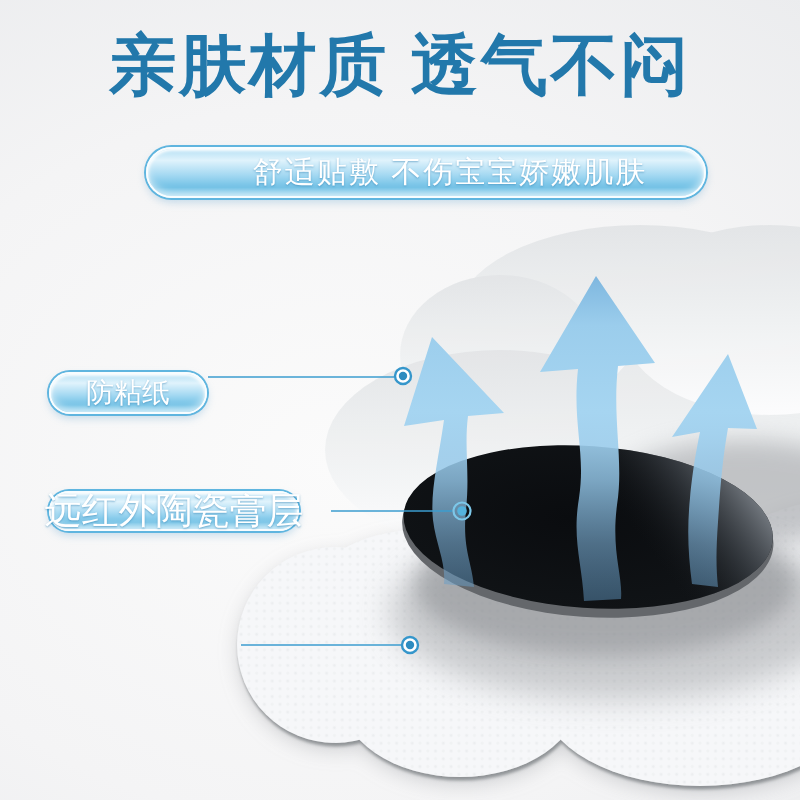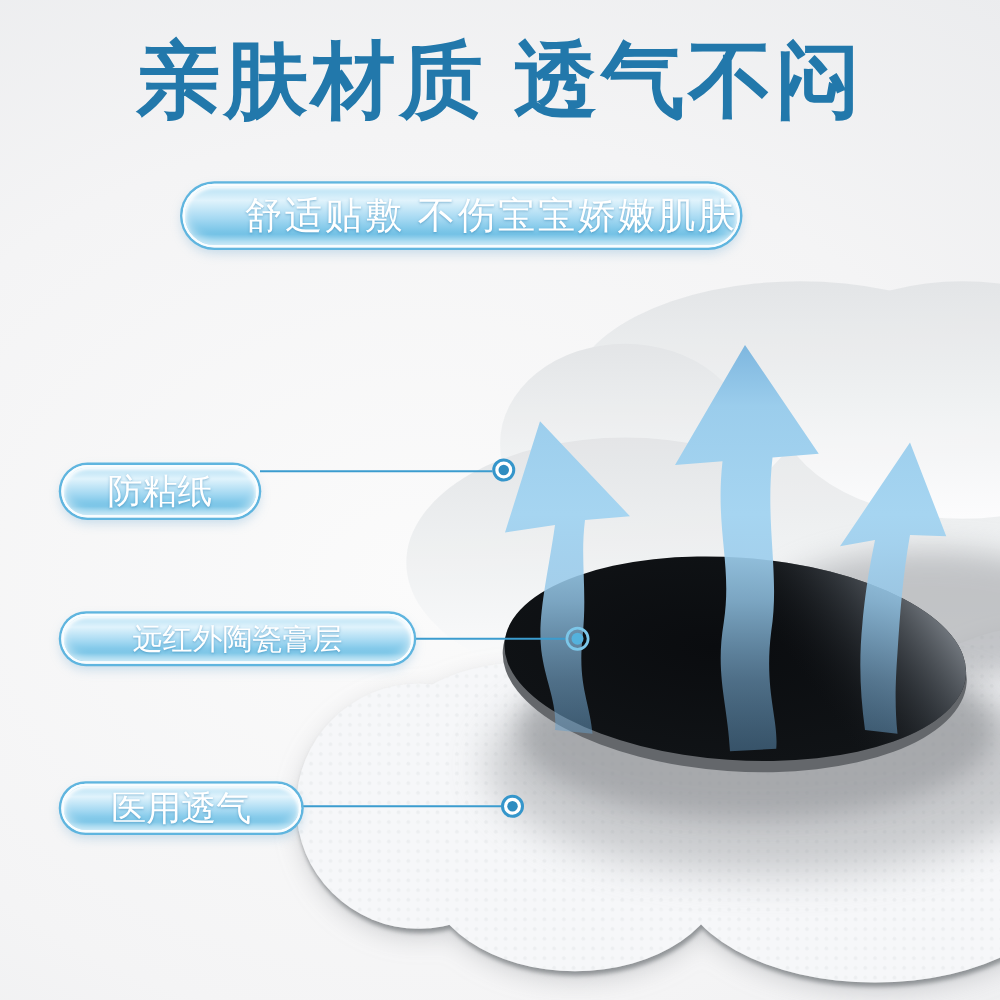--- a/index.html
+++ b/index.html
@@ -15,23 +15,23 @@
   }
   .pill{
     position:absolute;display:flex;align-items:center;justify-content:center;
     color:#fff;border:2px solid #f8fdff;border-radius:999px;box-sizing:border-box;
     background:linear-gradient(180deg,#b5e0f4 0%,#e0f3fc 24%,#a5d9f2 55%,#6fc0e5 82%,#93d2ee 100%);
     box-shadow:0 0 0 2px #5fb5df, 0 4px 9px rgba(110,170,210,.40),
                inset 0 2px 3px rgba(255,255,255,.95), inset 0 -4px 7px rgba(255,255,255,.55);
     text-shadow:0 1px 2px rgba(45,125,175,.55);
     white-space:nowrap;
   }
-  .subtitle{left:146px;top:147px;width:446px;height:51px;font-size:30px;letter-spacing:2px;font-weight:500;padding-left:48px;}
+  .subtitle{left:146px;top:147px;width:560px;height:51px;font-size:30px;letter-spacing:2px;font-weight:500;padding-left:48px;}
   .callout1{left:49px;top:356px;width:158px;height:42px;font-size:28px;font-weight:500;margin-top:16px;}
-  .callout2{left:49px;top:491px;width:282px;height:40px;font-size:24px;font-weight:500;}
+  .callout2{left:49px;top:491px;width:250px;height:40px;font-size:37px;font-weight:500;}
   .callout3{left:49px;top:627px;width:192px;height:39px;font-size:28px;font-weight:500;}
 </style>
 </head>
 <body>
 
 <div class="stage">
 
   <svg class="scene" width="800" height="800" viewBox="0 0 800 800">
     <defs>
       <linearGradient id="paperGrad" x1="0" y1="0" x2="0" y2="1">
@@ -154,15 +154,14 @@
       </g>
     </g>
   </svg>
 
   <h1 class="title">亲肤材质 透气不闷</h1>
 
   <div class="pill subtitle">舒适贴敷 不伤宝宝娇嫩肌肤</div>
 
   <div class="pill callout1">防粘纸</div>
   <div class="pill callout2">远红外陶瓷膏层</div>
-  <div class="pill callout3">医用透气</div>
 
 </div>
 
 </body></html>

